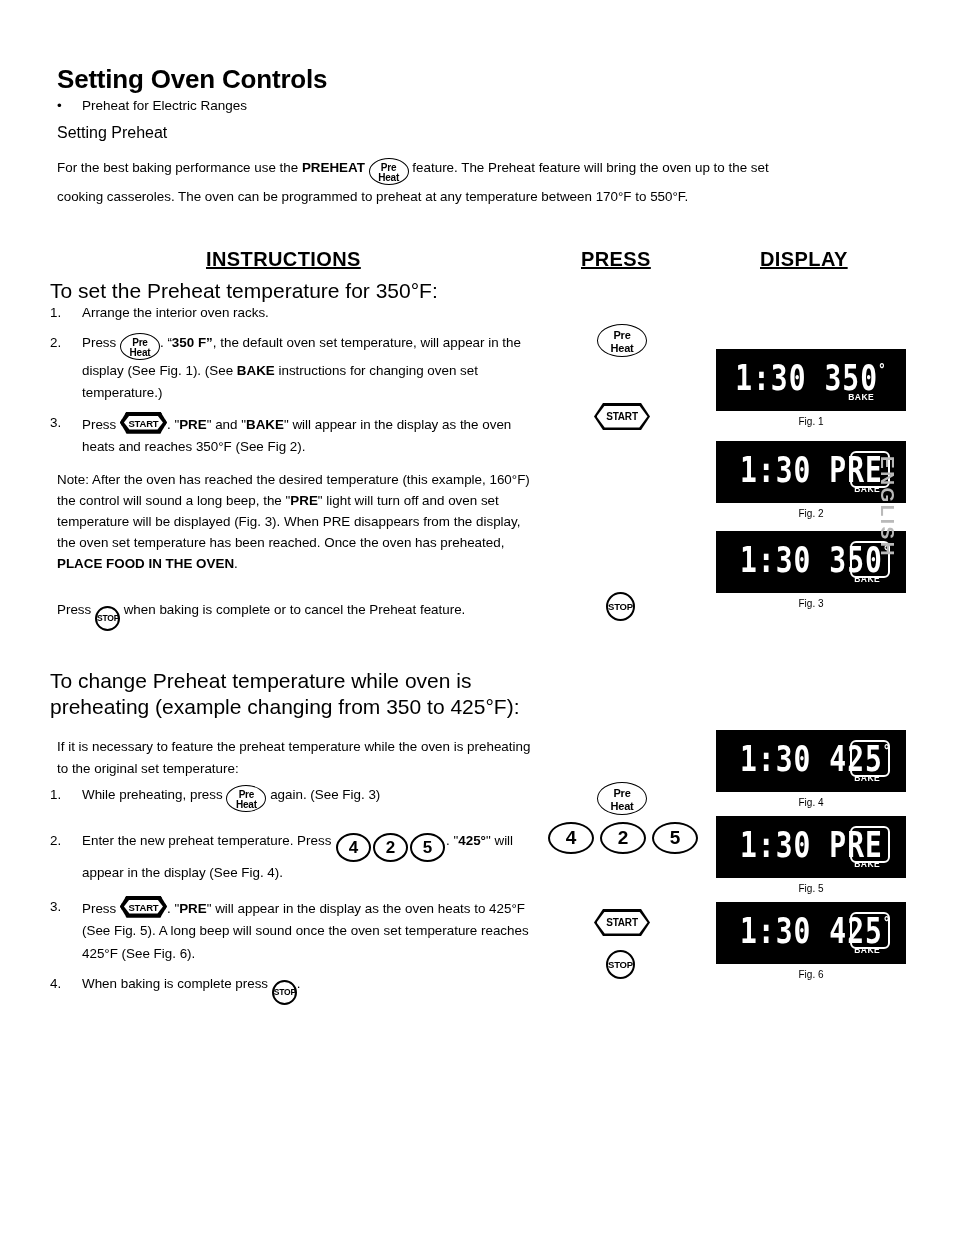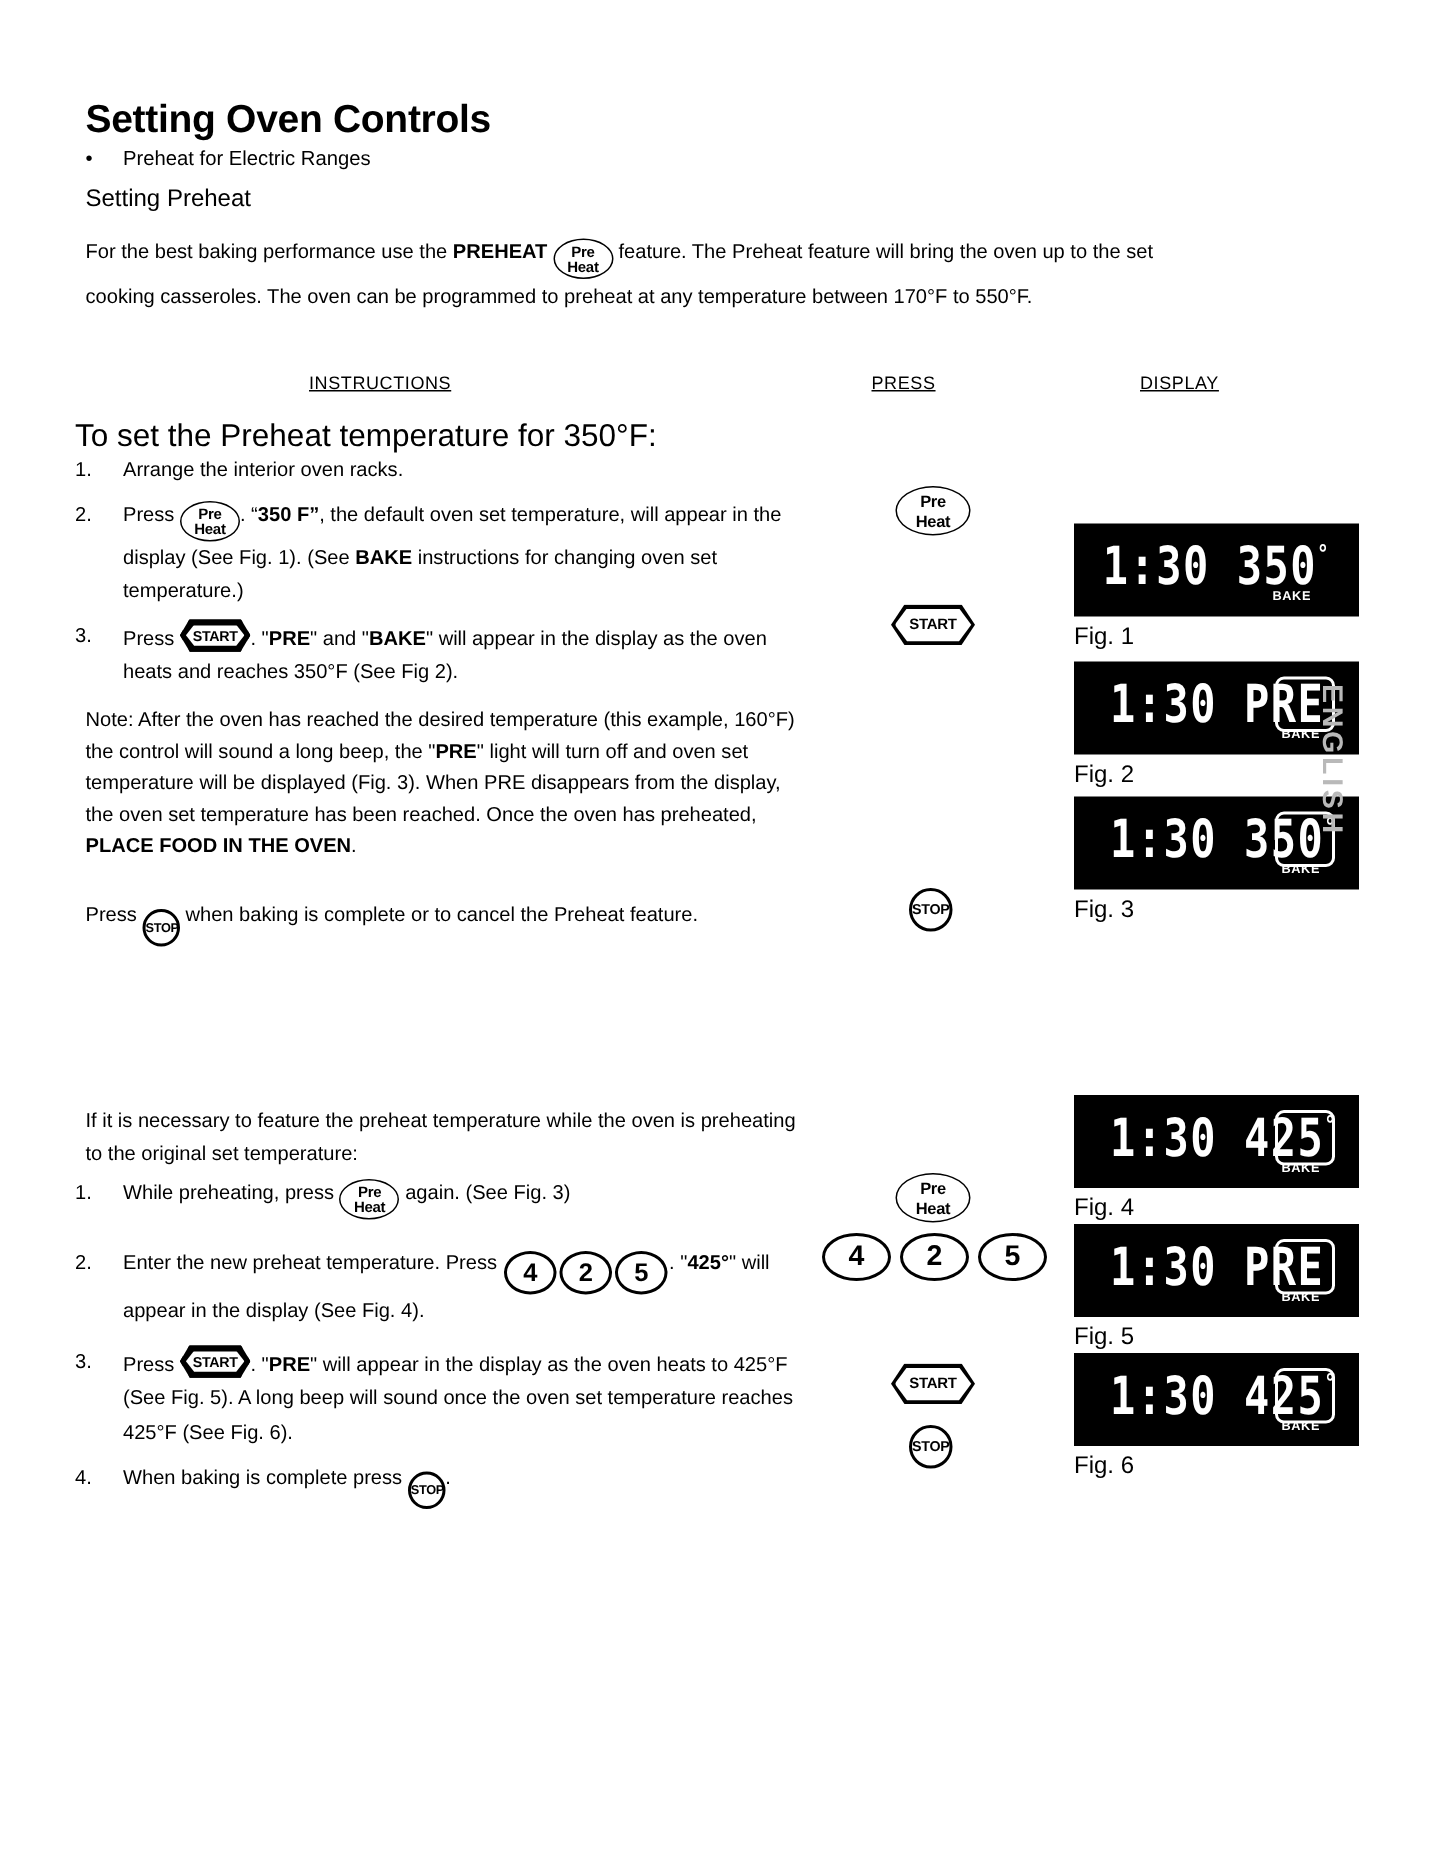--- a/index.html
+++ b/index.html
@@ -15,21 +15,21 @@
   .h1{position:absolute;left:57px;top:48px;font-size:26px;font-weight:bold;letter-spacing:-0.2px;}
   .bullet-row{position:absolute;left:57px;top:82px;font-size:13.5px;}
   .bullet-row .dot{display:inline-block;width:25px;}
   .h2{position:absolute;left:57px;top:108px;font-size:16px;font-weight:normal;}
 
   .intro{position:absolute;left:57px;top:140px;width:826px;font-size:13.4px;line-height:24px;}
   .intro p{margin:0;}
   .intro .l2{margin-top:6px;}
 
   
-  .colhead{position:absolute;font-size:12px;font-weight:normal;text-decoration:underline;letter-spacing:.4px;}
+  .colhead{position:absolute;font-size:20px;font-weight:bold;text-decoration:underline;letter-spacing:.4px;}
   #ch-instructions{left:206px;top:232px;}
   #ch-press{left:581px;top:232px;}
   #ch-display{left:760px;top:232px;}
 
   
   .sec-title{position:absolute;left:50px;font-size:21px;font-weight:normal;}
   #sec1-title{top:263px;}
   #sec2-title{top:652px;width:470px;line-height:26px;}
 
   .steps{position:absolute;left:50px;width:480px;font-size:13.4px;line-height:22.5px;}
@@ -115,21 +115,21 @@
   .lcd.has-box .readout{text-align:left;padding-left:24px;}
   .lcd .sqbox{
     position:absolute;right:16px;top:10px;width:36px;height:33px;
     border:2.4px solid #fff;border-radius:6px;
   }
   .lcd .bake{
     position:absolute;right:26px;bottom:9px;color:#fff;
     font-size:8.5px;font-weight:bold;letter-spacing:.4px;
   }
   .lcd.nobox .bake{right:32px;}
-  .figcap{text-align:left;font-size:16px;margin-top:5px;}
+  .figcap{text-align:center;font-size:10px;margin-top:5px;}
 
   
   #english-tab{
     position:absolute;left:898px;top:440px;width:140px;
     transform:rotate(90deg);transform-origin:left top;
     color:#b9b9b9;font-size:19px;font-weight:bold;letter-spacing:2.5px;
     white-space:nowrap;
   }
   #page-number{position:absolute;left:0;right:0;top:1200px;text-align:center;font-size:12px;}
 </style>
@@ -174,20 +174,21 @@
   </div>
 
   <div class="note" style="top:453px;">
     <span>Note: After the oven has reached the desired temperature (this example, 160°F) the control will sound a long beep, the "</span><b>PRE</b><span>" light will turn off and oven set temperature will be displayed (Fig. 3). When PRE disappears from the display, the oven set temperature has been reached. Once the oven has preheated, </span><b>PLACE FOOD IN THE OVEN</b><span>.</span>
   </div>
 
   <div class="para" style="top:583px;">
     <span>Press </span><span class="btn-stop">STOP</span><span> when baking is complete or to cancel the Preheat feature.</span>
   </div>
 
+  <div class="sec-title" id="sec2-title">To change Preheat temperature while oven is preheating (example changing from 350 to 425°F):</div>
   <div class="para" style="top:720px;">If it is necessary to feature the preheat temperature while the oven is preheating to the original  set temperature:</div>
 
   <div class="steps" style="top:768px;">
     <div class="step" style="margin-bottom:18px;">
       <div class="num">1.</div>
       <div class="body"><span>While preheating, press </span><span class="btn-pre"><span>Pre</span><span>Heat</span></span><span> again.  (See Fig. 3)</span></div>
     </div>
     <div class="step" style="margin-bottom:11px;">
       <div class="num">2.</div>
       <div class="body"><span>Enter the new preheat temperature. Press </span><span class="btn-digit">4</span><span class="btn-digit">2</span><span class="btn-digit">5</span><span>. "</span><b>425°</b><span>"   will appear in the display (See Fig. 4).</span></div>

